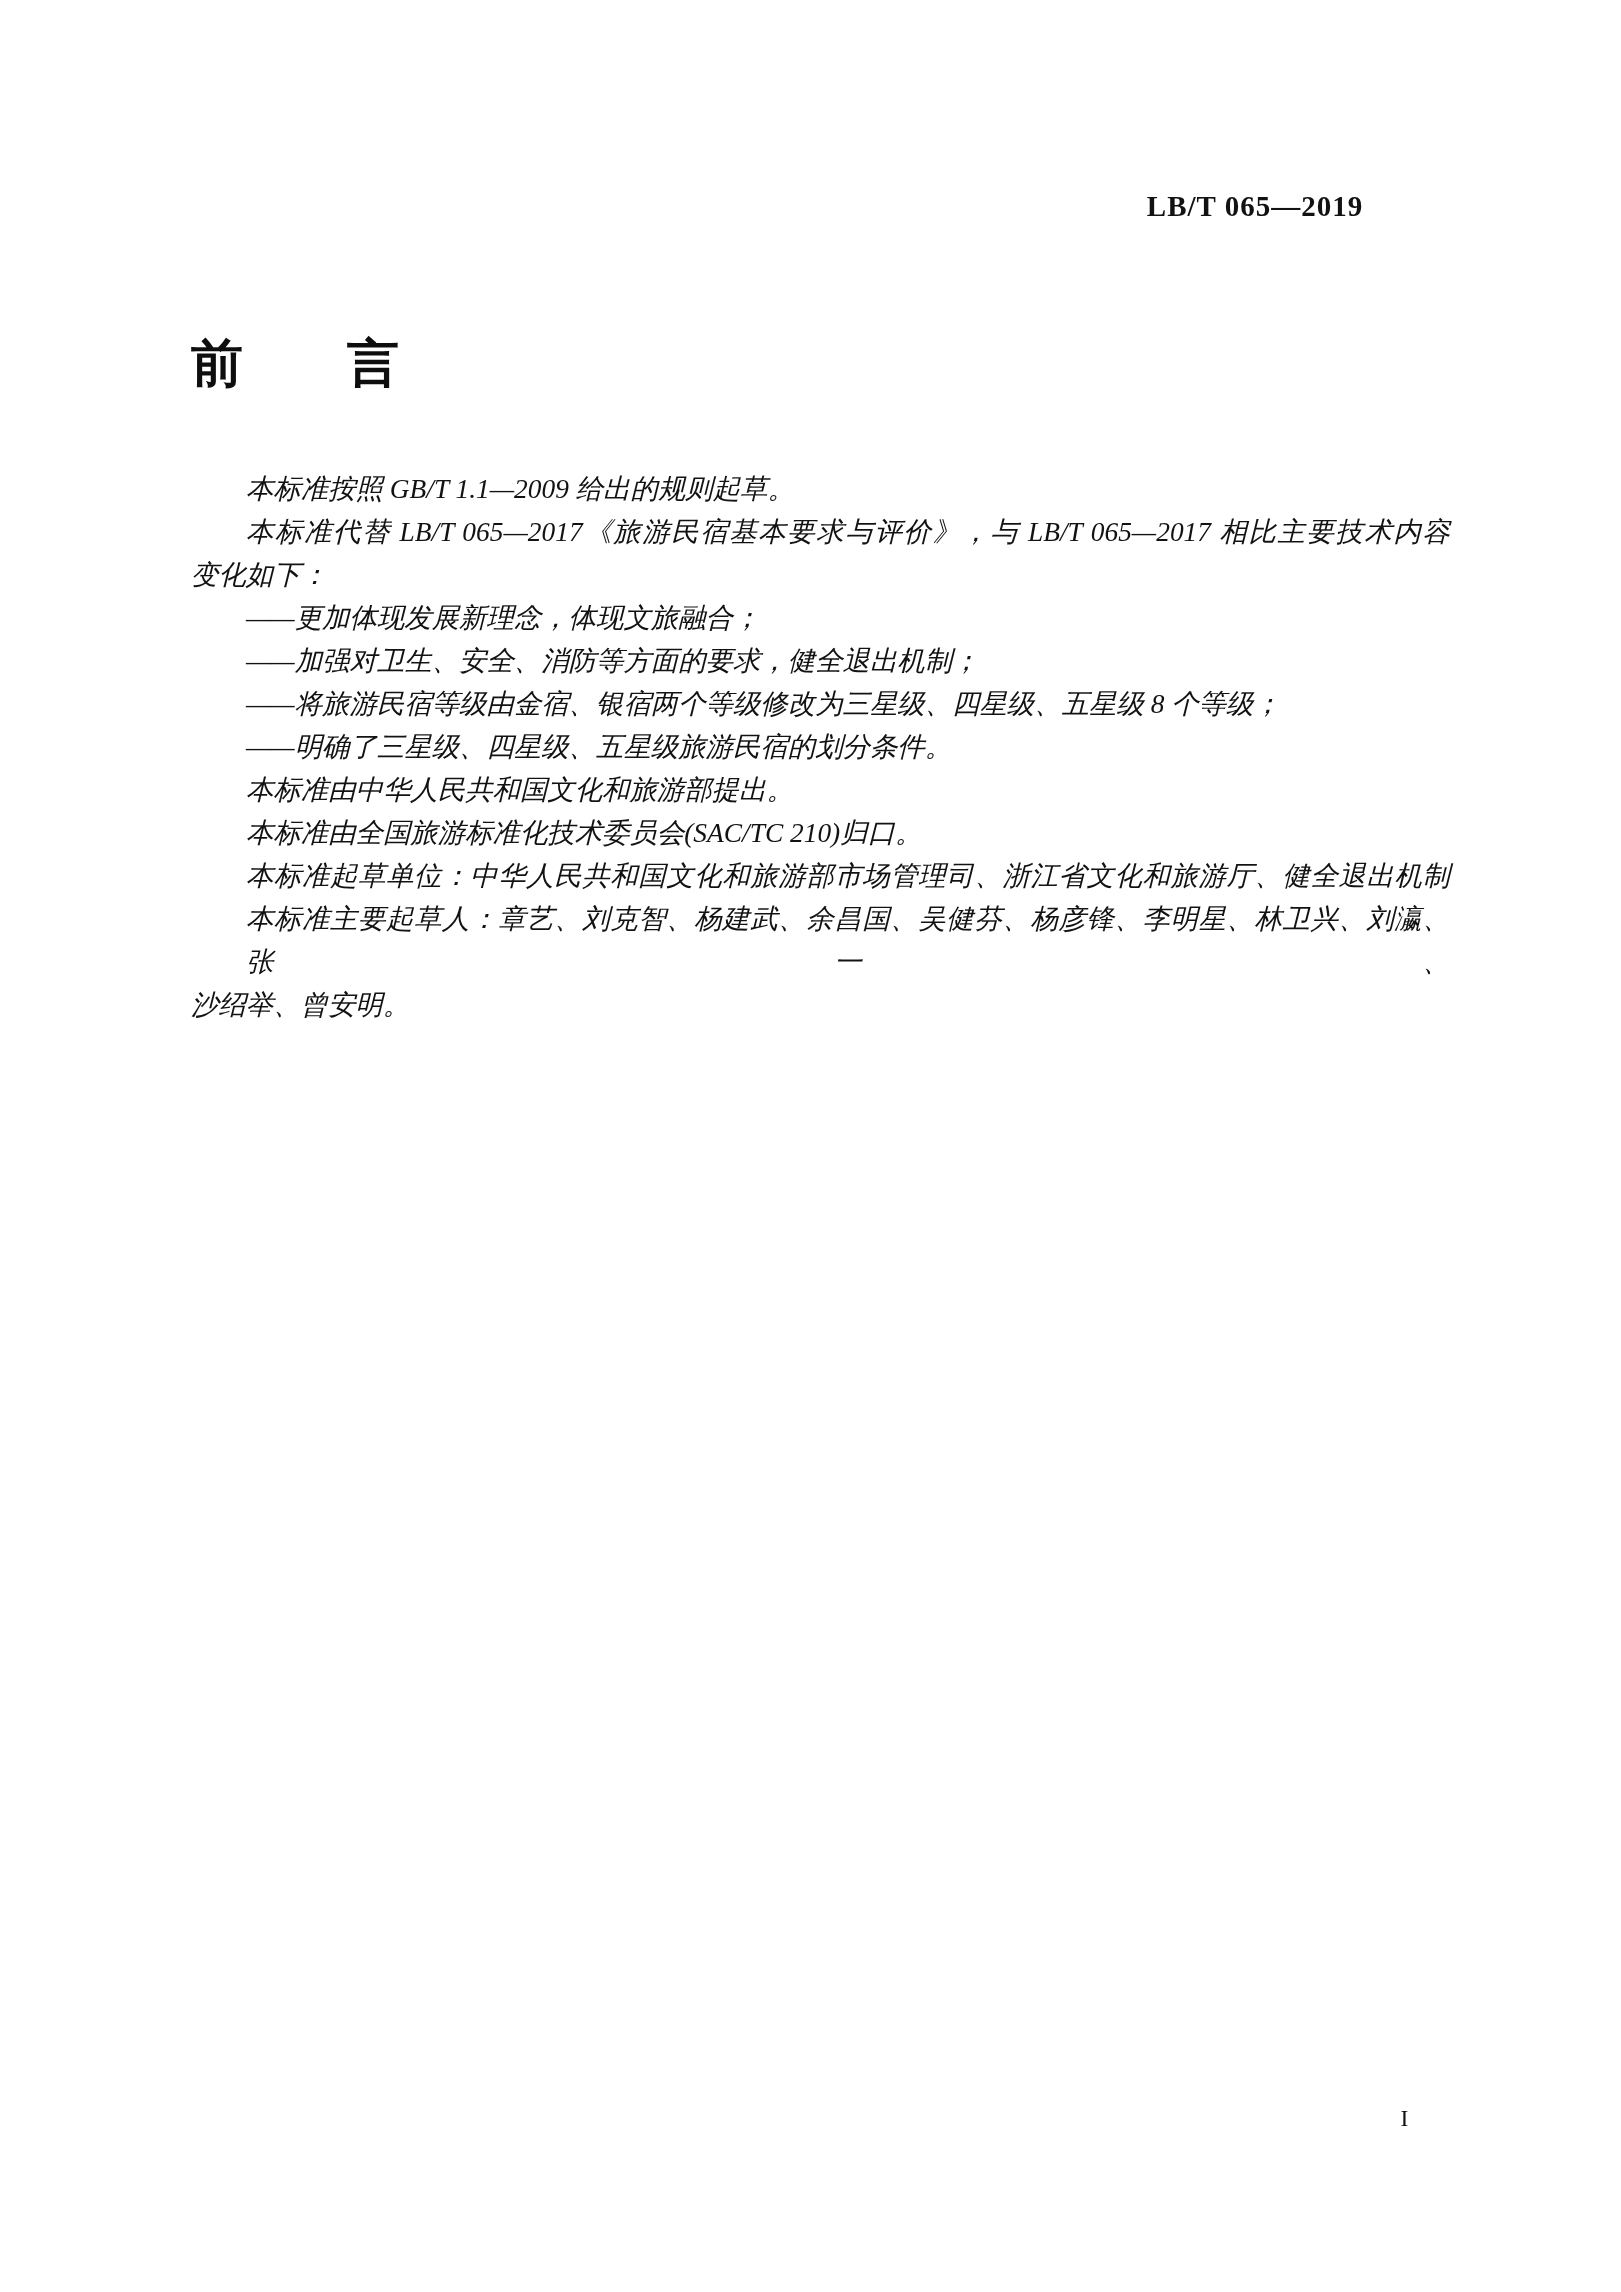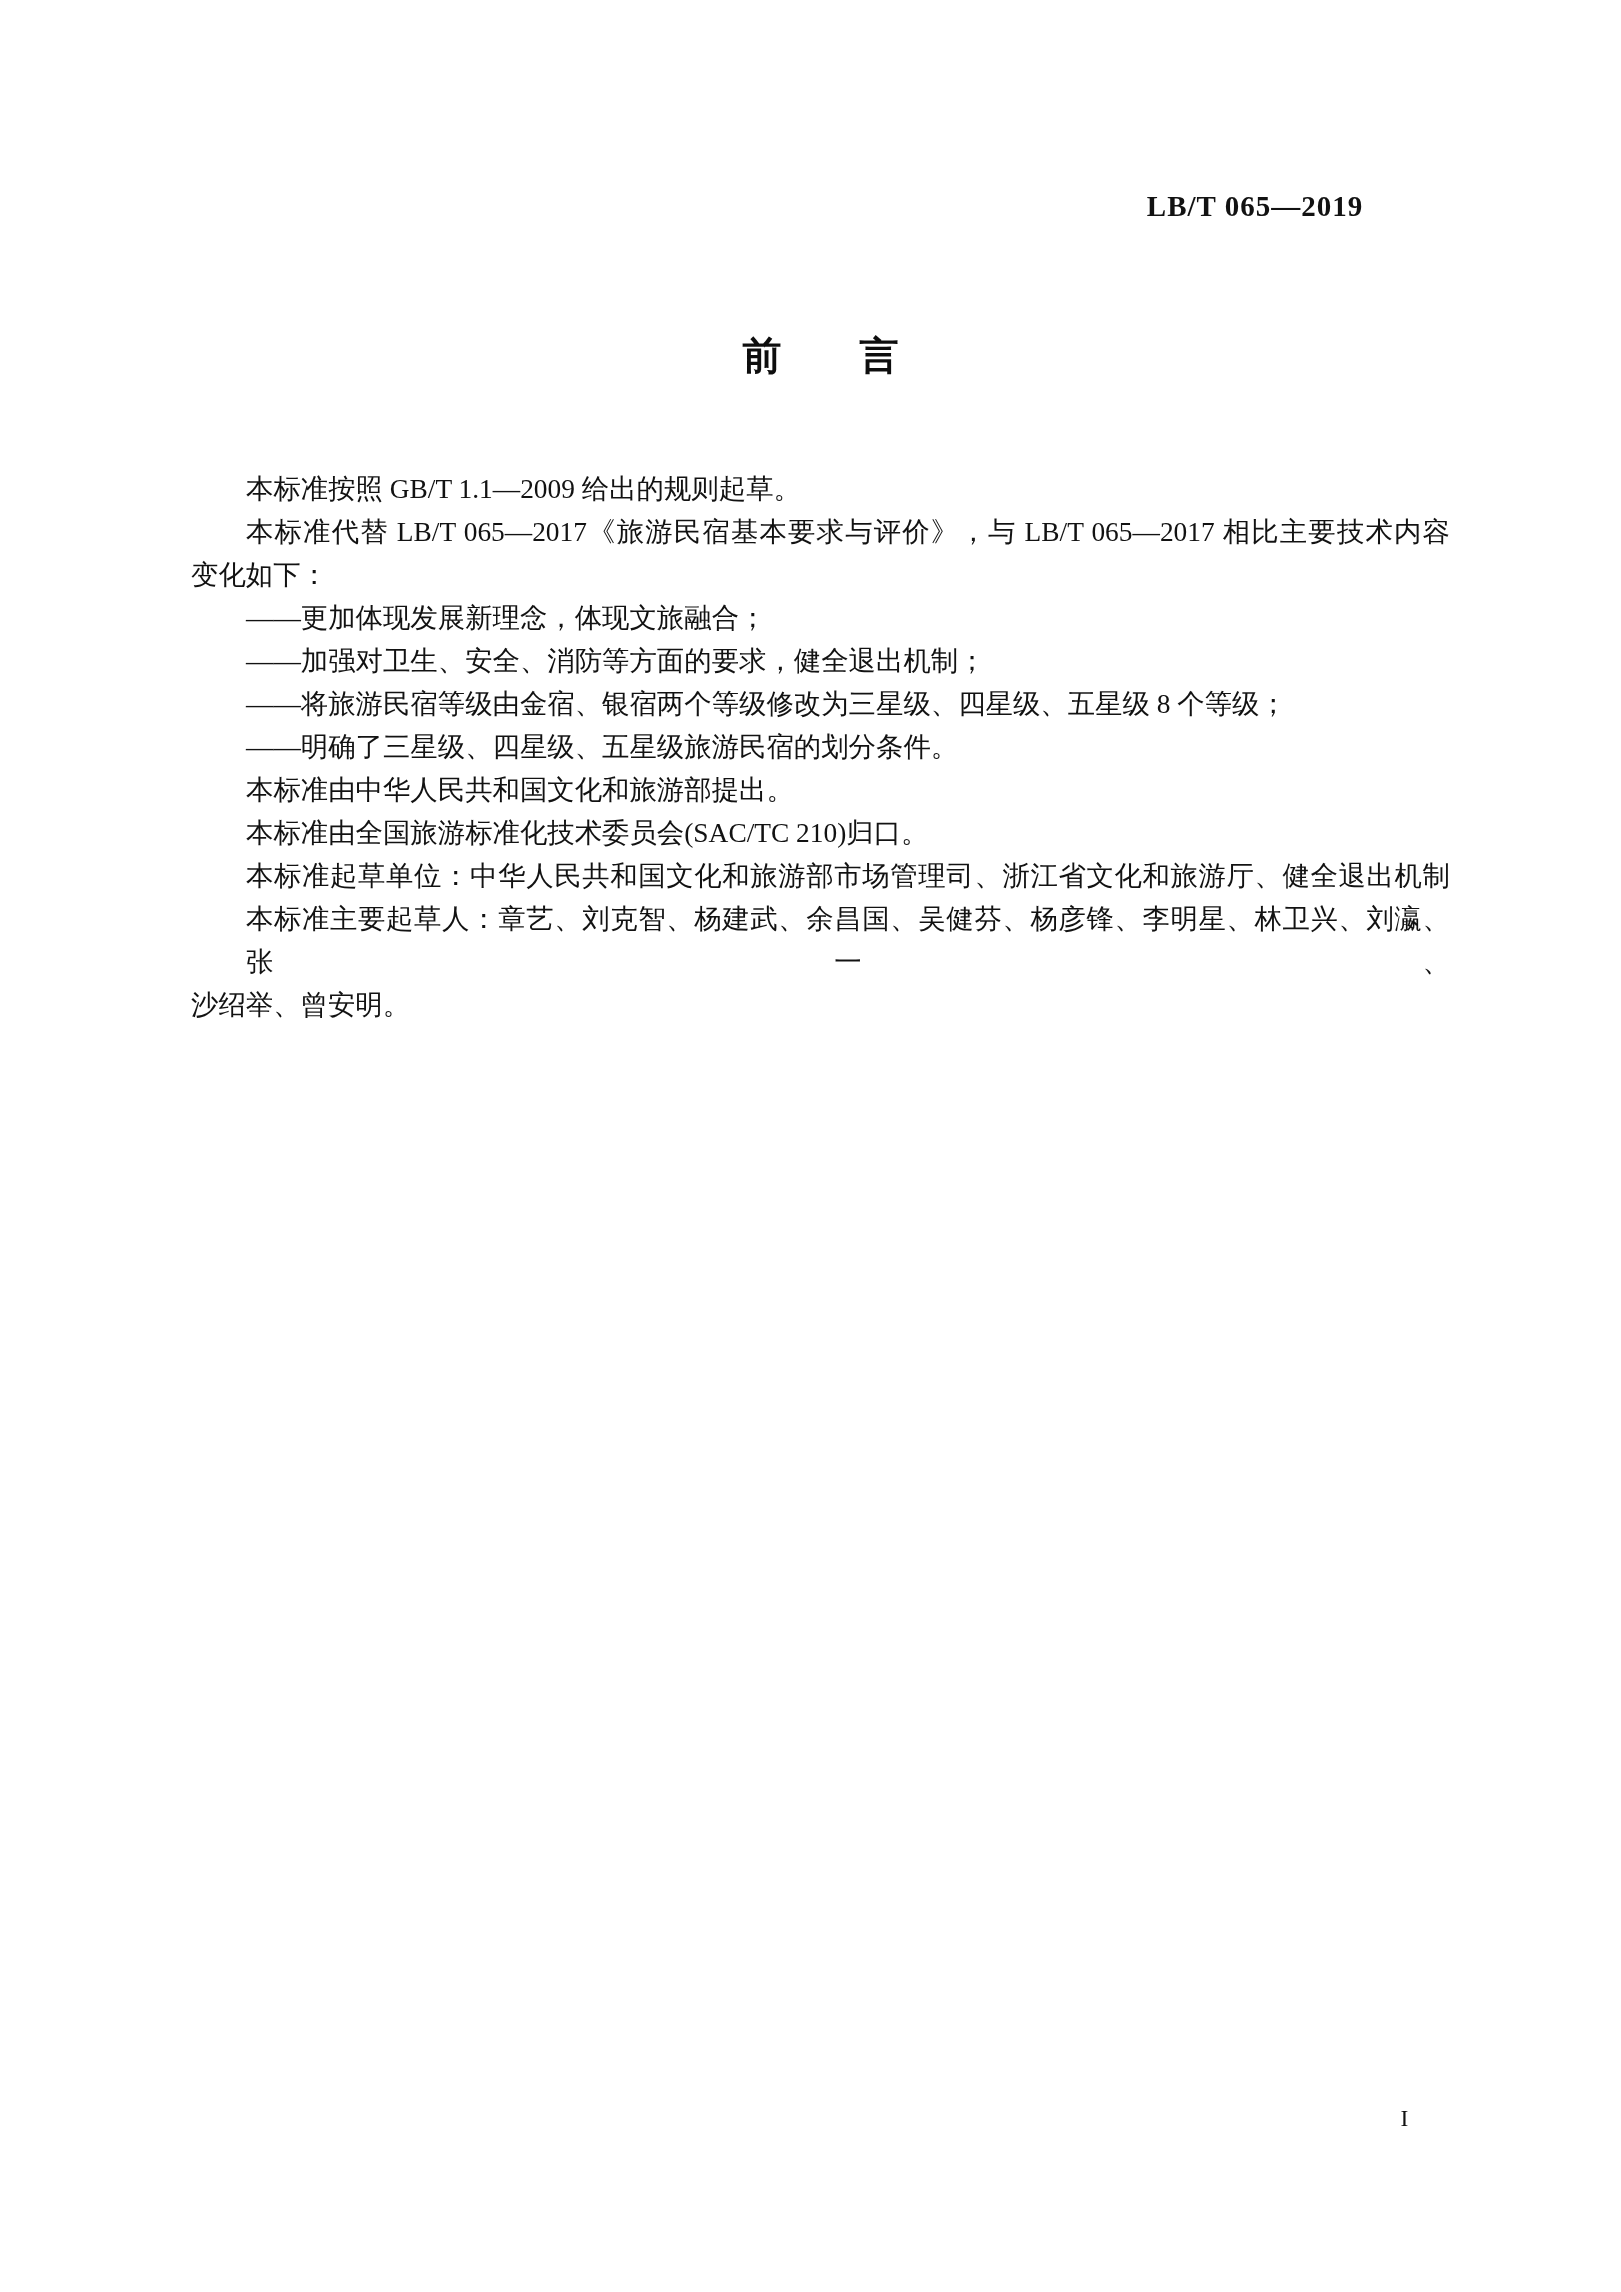--- a/index.html
+++ b/index.html
@@ -26,38 +26,38 @@
     font-size: 29px;
     font-weight: bold;
     letter-spacing: 1px;
     font-family: "Liberation Serif", "DejaVu Serif", serif;
   }
   .doc-title {
     position: absolute;
     top: 329px;
     left: 191px;
     width: 1259px;
-    text-align: center;
-    font-size: 39px;
+    font-size: 52px;
     font-weight: bold;
     font-family: "Liberation Sans", "DejaVu Sans", sans-serif;
     color: #0e0e0e;
   }
   .foreword-body {
     position: absolute;
     top: 468px;
     left: 191px;
     width: 1259px;
     font-size: 27.4px;
     line-height: 43px;
     text-align: left;
     font-family: "Liberation Serif", "DejaVu Serif", serif;
   }
   .fw-line {
     min-height: 43px;
+    font-style: italic;
   }
   .fw-line.indent {
     padding-left: 55px;
   }
   .fw-line.fill {
     text-align: justify;
     text-align-last: justify;
   }
   .page-number {
     position: absolute;

